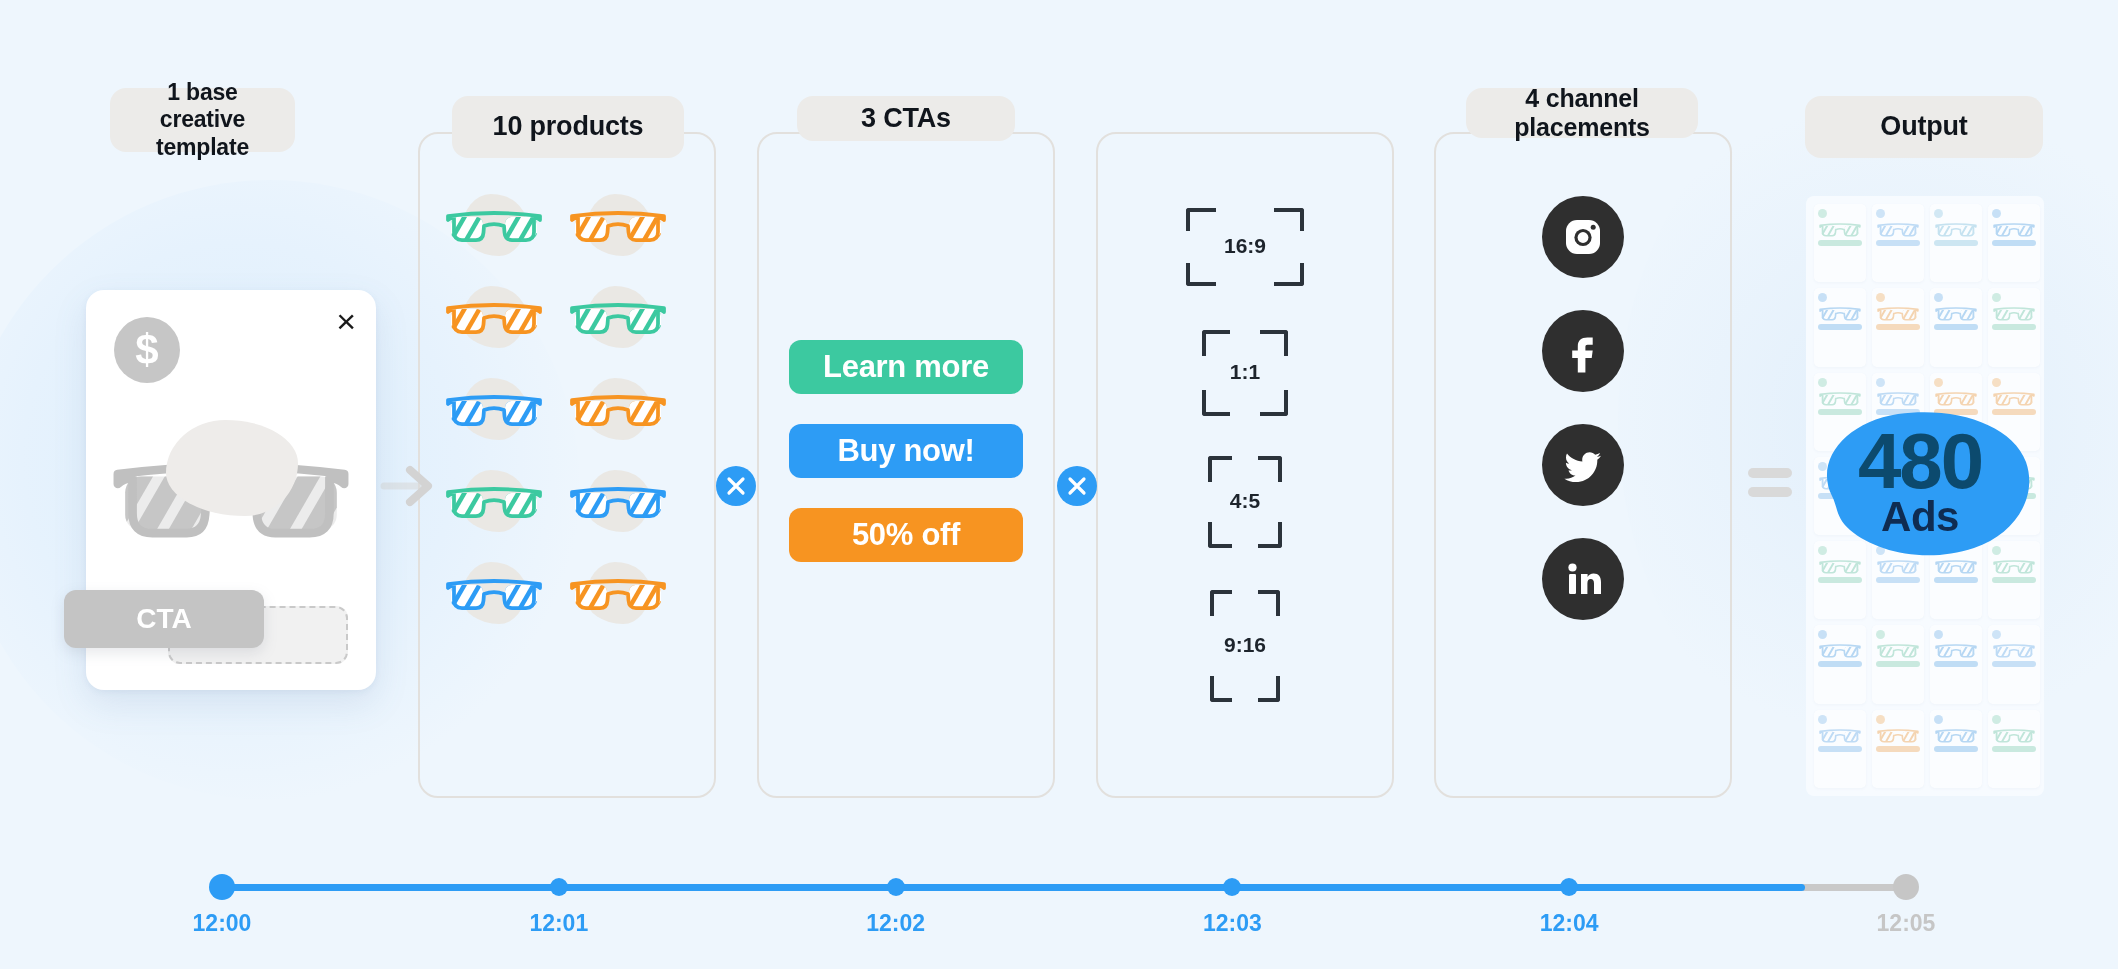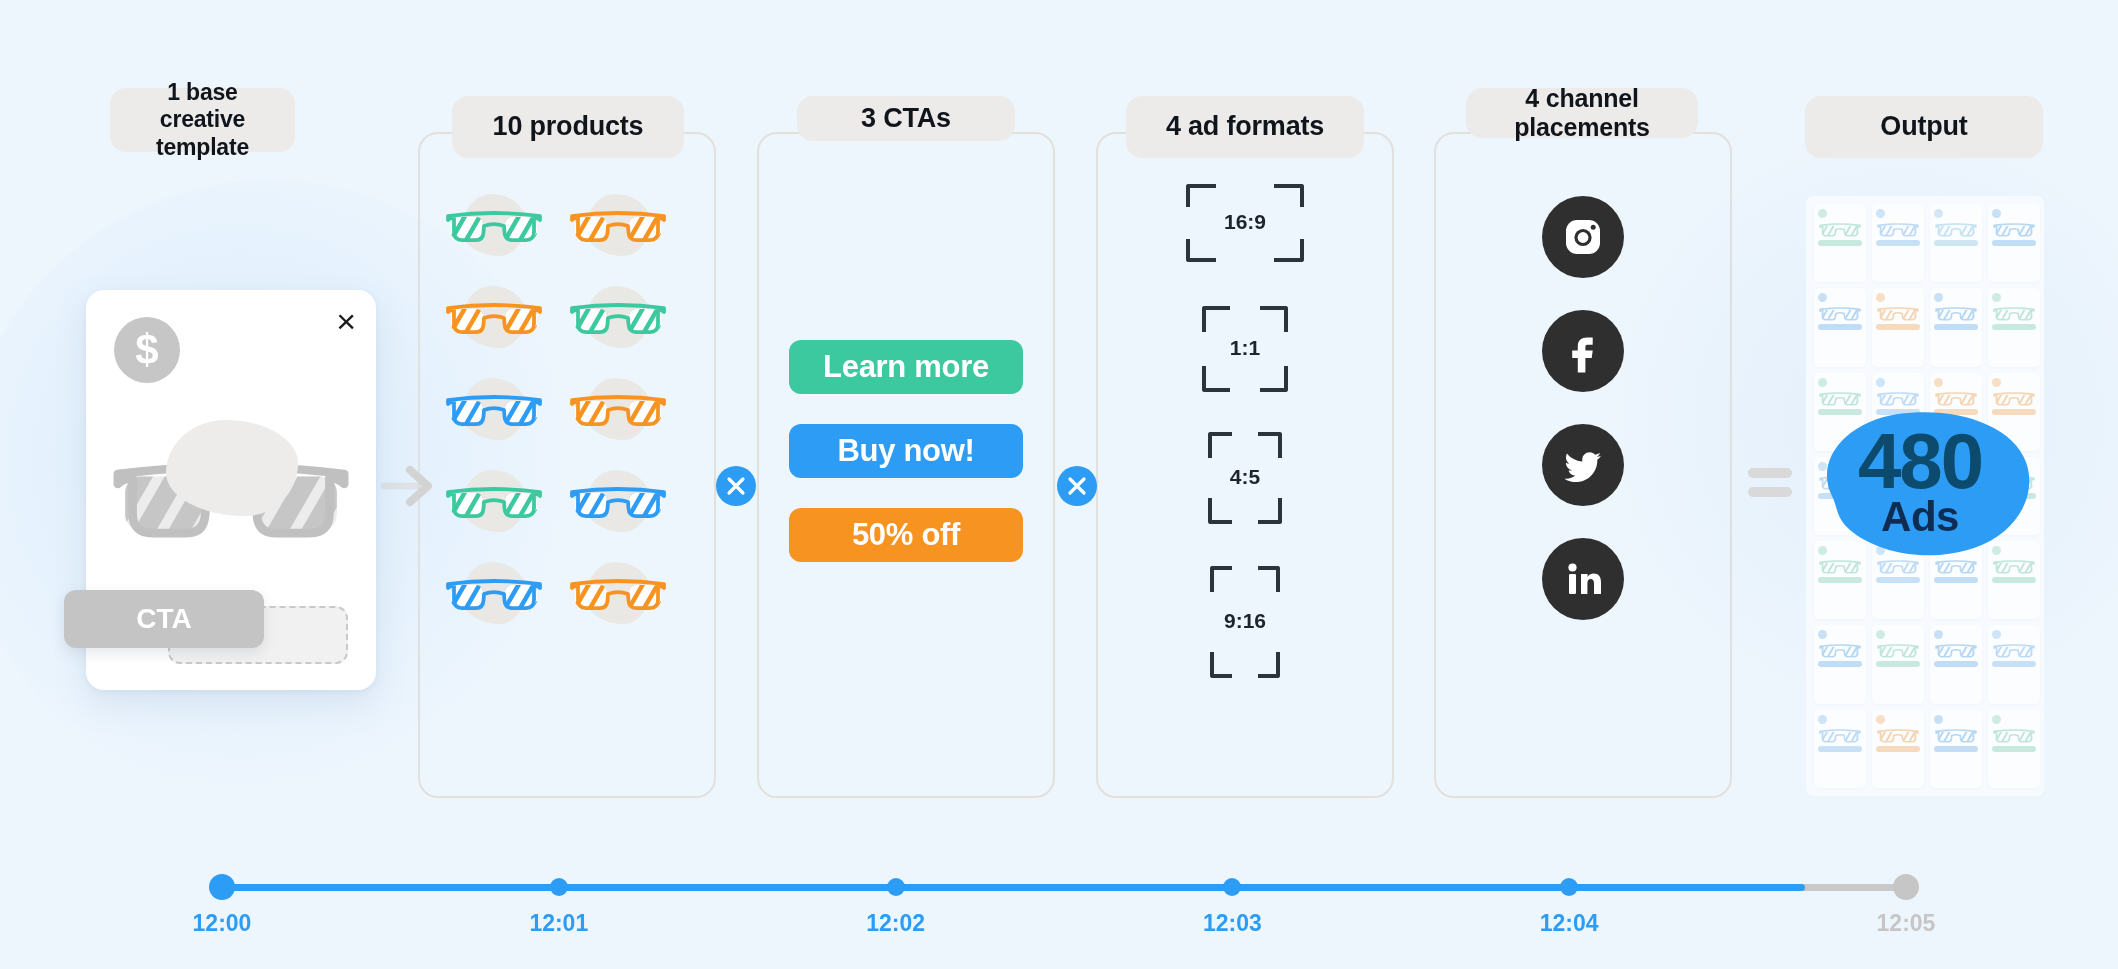--- a/index.html
+++ b/index.html
@@ -586,25 +586,22 @@
       </div>
     </div>
 
   <div class="op-times" style="left:1057px; top:466px;">
     <svg width="22" height="22" viewBox="0 0 22 22">
       <path d="M4 4 L18 18 M18 4 L4 18" stroke="#ffffff" stroke-width="3.2" stroke-linecap="round"></path>
     </svg>
   </div>
 
   <div class="frame" style="left:1096px; top:132px; width:298px; height:666px;"></div>
-  <div class="pill" style="left:1126px; top:96px; width:238px; height:62px; font-size:27px;">
-    <span>4 ad formats</span>
-  </div>
-
-  <div style="position:absolute; left:1096px; top:176px; width:352px; height:600px;">
+
+  <div style="position:absolute; left:1096px; top:200px; width:352px; height:600px;">
       <div class="fmt" style="left: 90px; top: 8px; width: 118px; height: 78px;">
         <div class="corner c-tl" style="left:0;top:0;width:30px;height:23.4px;"></div>
         <div class="corner c-tr" style="right:0;top:0;width:30px;height:23.4px;"></div>
         <div class="corner c-bl" style="left:0;bottom:0;width:30px;height:23.4px;"></div>
         <div class="corner c-br" style="right:0;bottom:0;width:30px;height:23.4px;"></div>
         <div class="label" style="top:26px;">16:9</div>
       </div>
       <div class="fmt" style="left: 106px; top: 130px; width: 86px; height: 86px;">
         <div class="corner c-tl" style="left:0;top:0;width:27.52px;height:25.8px;"></div>
         <div class="corner c-tr" style="right:0;top:0;width:27.52px;height:25.8px;"></div>

